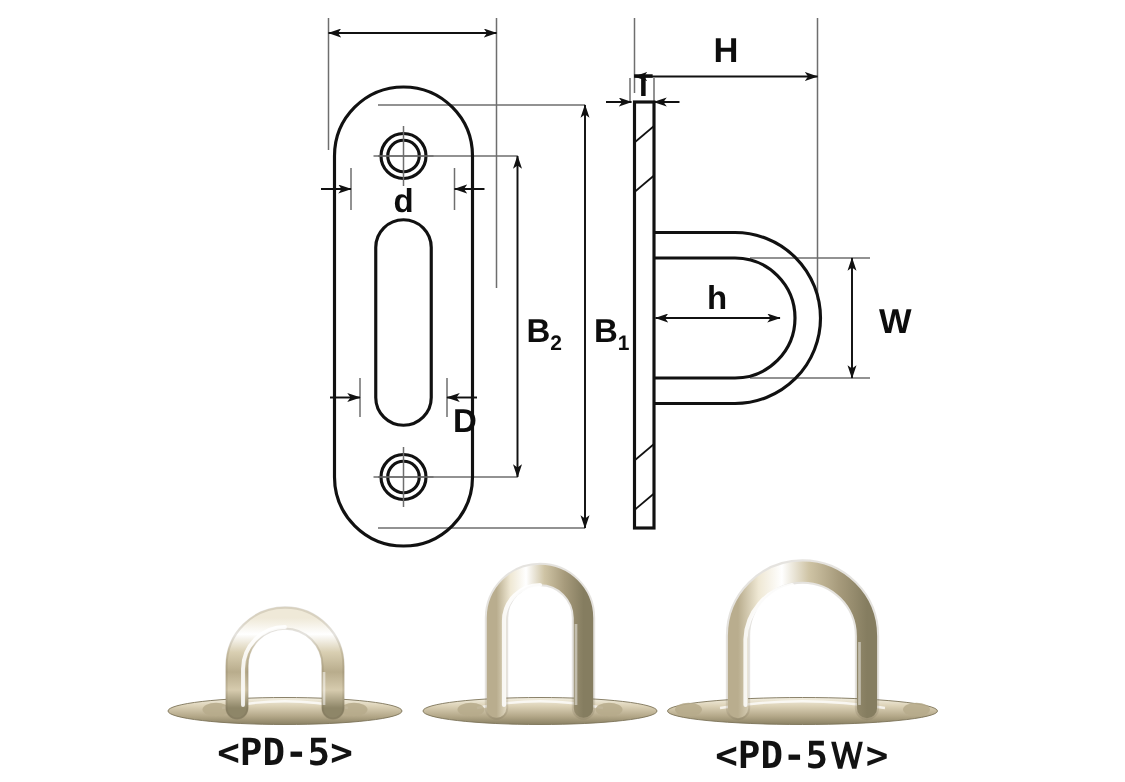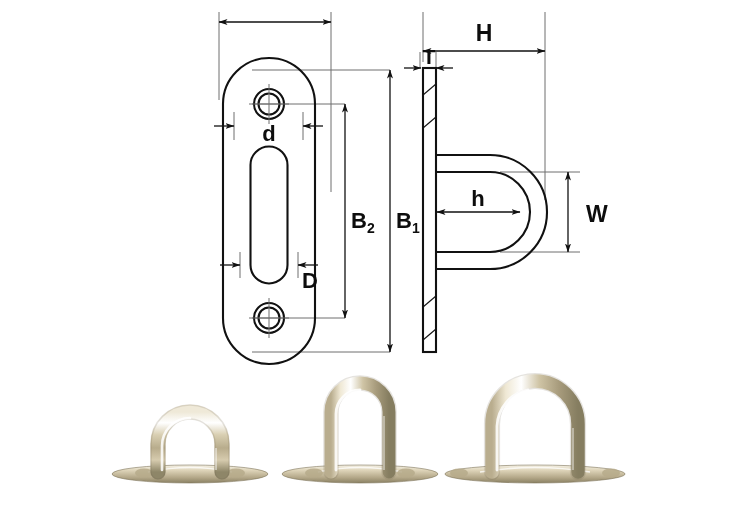--- a/index.html
+++ b/index.html
@@ -201,16 +201,18 @@
       <path d="M480 472 q55 -9 110 0" fill="none" stroke="#ffffff" stroke-width="1.6" opacity="0.75"></path>
       <ellipse cx="459" cy="473" rx="9" ry="4.5" fill="#b6aa8b" opacity="0.85"></ellipse>
       <ellipse cx="611" cy="473" rx="9" ry="4.5" fill="#b6aa8b" opacity="0.85"></ellipse>
       <path d="M492 472 L492 424 A 43 43 0 0 1 578 424 L578 472" fill="none" stroke="#6d6650" stroke-width="16.2" stroke-linecap="round" opacity="0.18"></path>
       <path d="M492 472 L492 424 A 43 43 0 0 1 578 424 L578 472" fill="none" stroke="url(#gMetalV)" stroke-width="13.5" stroke-linecap="round"></path>
       <path d="M497 470 L497 426 A 38 38 0 0 1 528 390" fill="none" stroke="#ffffff" stroke-width="2.8" opacity="0.85" stroke-linecap="round"></path>
       <path d="M573 470 L573 428" fill="none" stroke="#ffffff" stroke-width="1.8" opacity="0.45"></path>
     </g>
   </svg>
 
-
-
+  <div class="partlabel" style="left:115px; top:487px; width:150px;">&lt;PD-5&gt;</div>
+
+
+  <div class="partlabel" style="left:452px; top:487px; width:165px;">&lt;PD-5Ｗ&gt;</div>
 
 </div>
 
 </body></html>

